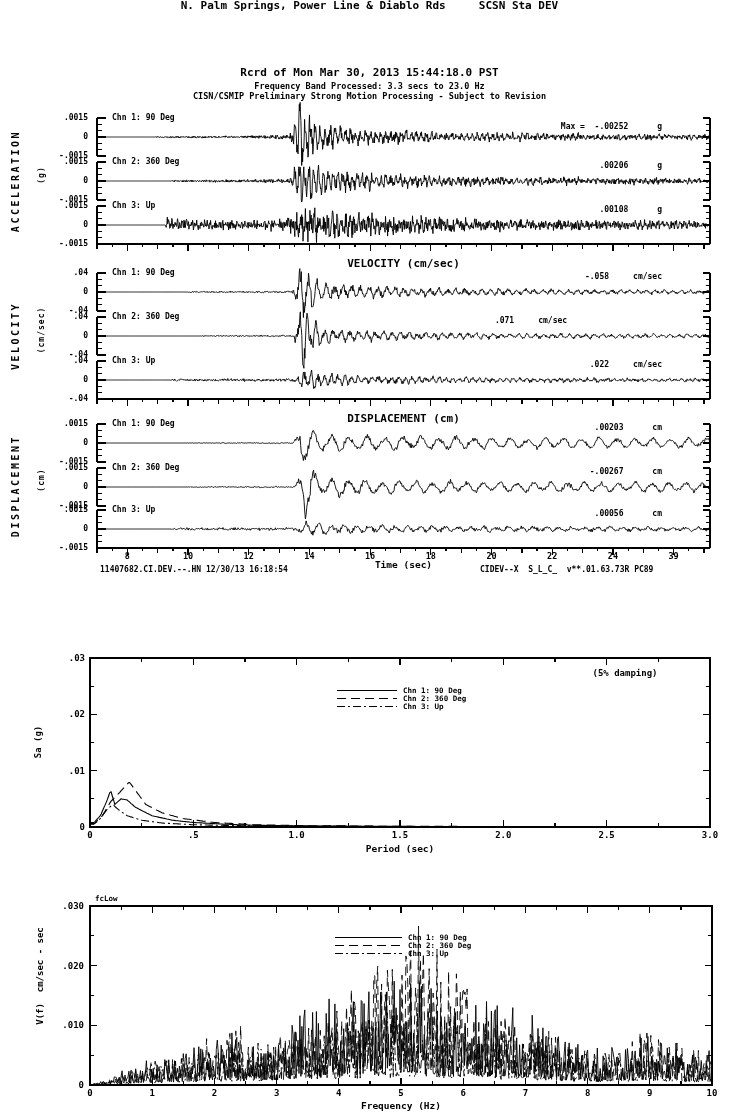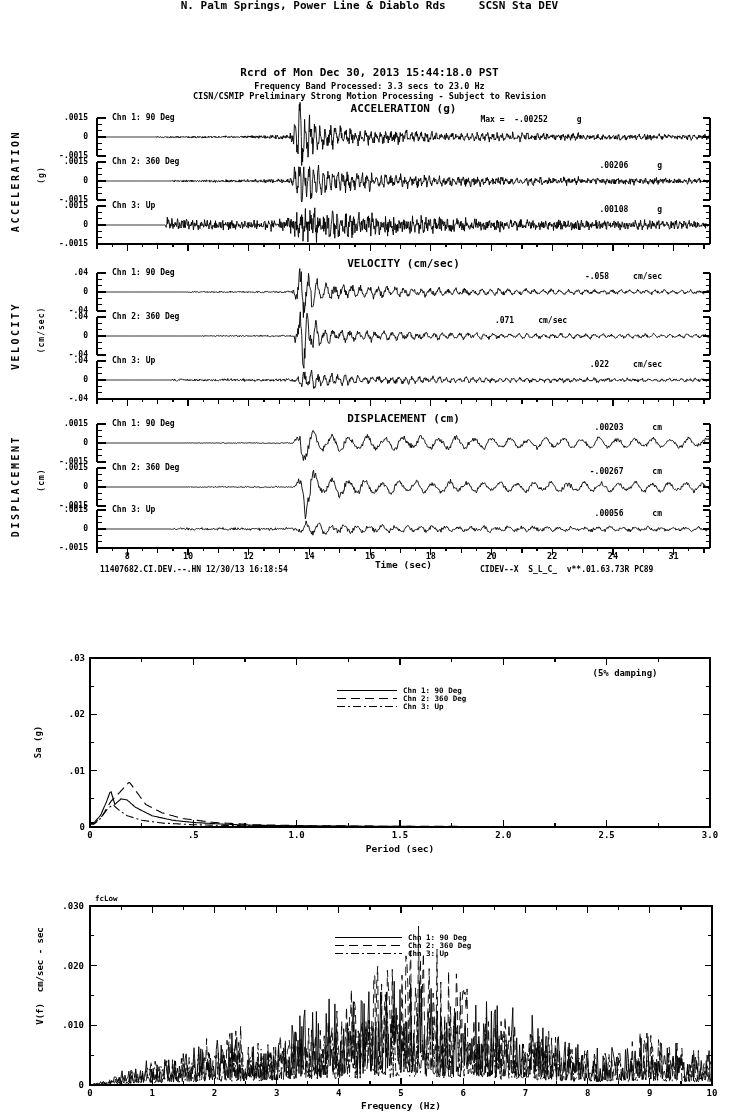--- a/index.html
+++ b/index.html
@@ -18,25 +18,24 @@
   .sideLbl{font:bold 10px/1 "DejaVu Sans Mono",monospace;letter-spacing:2.5px;}
   .sideUnit{font:bold 8px/1 "DejaVu Sans Mono",monospace;letter-spacing:1px;}
   svg{position:absolute;left:0;top:0;}
 </style>
 </head>
 <body>
 
 <div class="page">
 
   <div class="t f11 ctr" style="left:0;top:55;width:739px;">N. Palm Springs, Power Line &amp; Diablo Rds     SCSN Sta DEV</div>
-  <div class="t f11 ctr" style="left:0;top:67px;width:739px;">Rcrd of Mon Dec 30, 2013 15:44:18.0 PST</div>
+  <div class="t f11 ctr" style="left:0;top:67px;width:739px;">Rcrd of Mon Mar 30, 2013 15:44:18.0 PST</div>
   <div class="t f85 ctr" style="left:0;top:81px;width:739px;">Frequency Band Processed: 3.3 secs to 23.0 Hz</div>
   <div class="t f85 ctr" style="left:0;top:91px;width:739px;">CISN/CSMIP Preliminary Strong Motion Processing - Subject to Revision</div>
 
-  <div class="t f11 ctr" style="left:97px;top:103px;width:613px;">ACCELERATION (g)</div>
   <div class="t f11 ctr" style="left:97px;top:258px;width:613px;">VELOCITY (cm/sec)</div>
   <div class="t f11 ctr" style="left:97px;top:413px;width:613px;">DISPLACEMENT (cm)</div>
 
   <div class="t sideLbl rot" style="left:16px;top:181px;">ACCELERATION</div>
   <div class="t sideUnit rot" style="left:42px;top:175px;">(g)</div>
   <div class="t sideLbl rot" style="left:16px;top:336px;">VELOCITY</div>
   <div class="t sideUnit rot" style="left:42px;top:330px;">(cm/sec)</div>
   <div class="t sideLbl rot" style="left:16px;top:486px;">DISPLACEMENT</div>
   <div class="t sideUnit rot" style="left:42px;top:480px;">(cm)</div>
 
@@ -55,21 +54,21 @@
 
   <div class="t f75" style="left:95px;top:894px;">fcLow</div>
   <div class="t f75" style="left:408px;top:933px;">Chn 1: 90 Deg</div>
   <div class="t f75" style="left:408px;top:941px;">Chn 2: 360 Deg</div>
   <div class="t f75" style="left:408px;top:949px;">Chn 3: Up</div>
   <div class="t f9 rot" style="left:40px;top:976px;">V(f)  cm/sec - sec</div>
   <div class="t f95 ctr" style="left:90px;top:1100px;width:622px;">Frequency (Hz)</div>
 
   <div id="tick-labels">
       <div class="t f8" style="left: 112px; top: 113px;">Chn 1: 90 Deg</div>
-      <div class="t f8 rgt" style="left: 400px; top: 115px; width: 262px; text-align: center;">Max =  -.00252      g</div>
+      <div class="t f8 rgt" style="left: 400px; top: 122px; width: 262px;">Max =  -.00252      g</div>
       <div class="t f8 rgt" style="left: 0px; top: 113px; width: 88px;">.0015</div>
       <div class="t f8 rgt" style="left: 0px; top: 132px; width: 88px;">0</div>
       <div class="t f8 rgt" style="left: 0px; top: 151px; width: 88px;">-.0015</div>
       <div class="t f8" style="left: 112px; top: 157px;">Chn 2: 360 Deg</div>
       <div class="t f8 rgt" style="left: 400px; top: 161px; width: 262px;">.00206      g</div>
       <div class="t f8 rgt" style="left: 0px; top: 157px; width: 88px;">.0015</div>
       <div class="t f8 rgt" style="left: 0px; top: 176px; width: 88px;">0</div>
       <div class="t f8 rgt" style="left: 0px; top: 195px; width: 88px;">-.0015</div>
       <div class="t f8" style="left: 112px; top: 201px;">Chn 3: Up</div>
       <div class="t f8 rgt" style="left: 400px; top: 205px; width: 262px;">.00108      g</div>
@@ -108,21 +107,21 @@
       <div class="t f8 rgt" style="left: 0px; top: 543px; width: 88px;">-.0015</div>
       <div class="t f85 ctr" style="left: 112.347px; top: 551px; width: 30px;">8</div>
       <div class="t f85 ctr" style="left: 173.04px; top: 551px; width: 30px;">10</div>
       <div class="t f85 ctr" style="left: 233.733px; top: 551px; width: 30px;">12</div>
       <div class="t f85 ctr" style="left: 294.426px; top: 551px; width: 30px;">14</div>
       <div class="t f85 ctr" style="left: 355.119px; top: 551px; width: 30px;">16</div>
       <div class="t f85 ctr" style="left: 415.812px; top: 551px; width: 30px;">18</div>
       <div class="t f85 ctr" style="left: 476.505px; top: 551px; width: 30px;">20</div>
       <div class="t f85 ctr" style="left: 537.198px; top: 551px; width: 30px;">22</div>
       <div class="t f85 ctr" style="left: 597.891px; top: 551px; width: 30px;">24</div>
-      <div class="t f85 ctr" style="left: 658.584px; top: 551px; width: 30px;">31</div>
+      <div class="t f85 ctr" style="left: 658.584px; top: 551px; width: 30px;">39</div>
       <div class="t f9 rgt" style="left: 49px; top: 653px; width: 36px;">.03</div>
       <div class="t f9 rgt" style="left: 49px; top: 709.333px; width: 36px;">.02</div>
       <div class="t f9 rgt" style="left: 49px; top: 765.667px; width: 36px;">.01</div>
       <div class="t f9 rgt" style="left: 49px; top: 822px; width: 36px;">0</div>
       <div class="t f9 ctr" style="left: 72px; top: 830px; width: 36px;">0</div>
       <div class="t f9 ctr" style="left: 175.333px; top: 830px; width: 36px;">.5</div>
       <div class="t f9 ctr" style="left: 278.667px; top: 830px; width: 36px;">1.0</div>
       <div class="t f9 ctr" style="left: 382px; top: 830px; width: 36px;">1.5</div>
       <div class="t f9 ctr" style="left: 485.333px; top: 830px; width: 36px;">2.0</div>
       <div class="t f9 ctr" style="left: 588.667px; top: 830px; width: 36px;">2.5</div>

